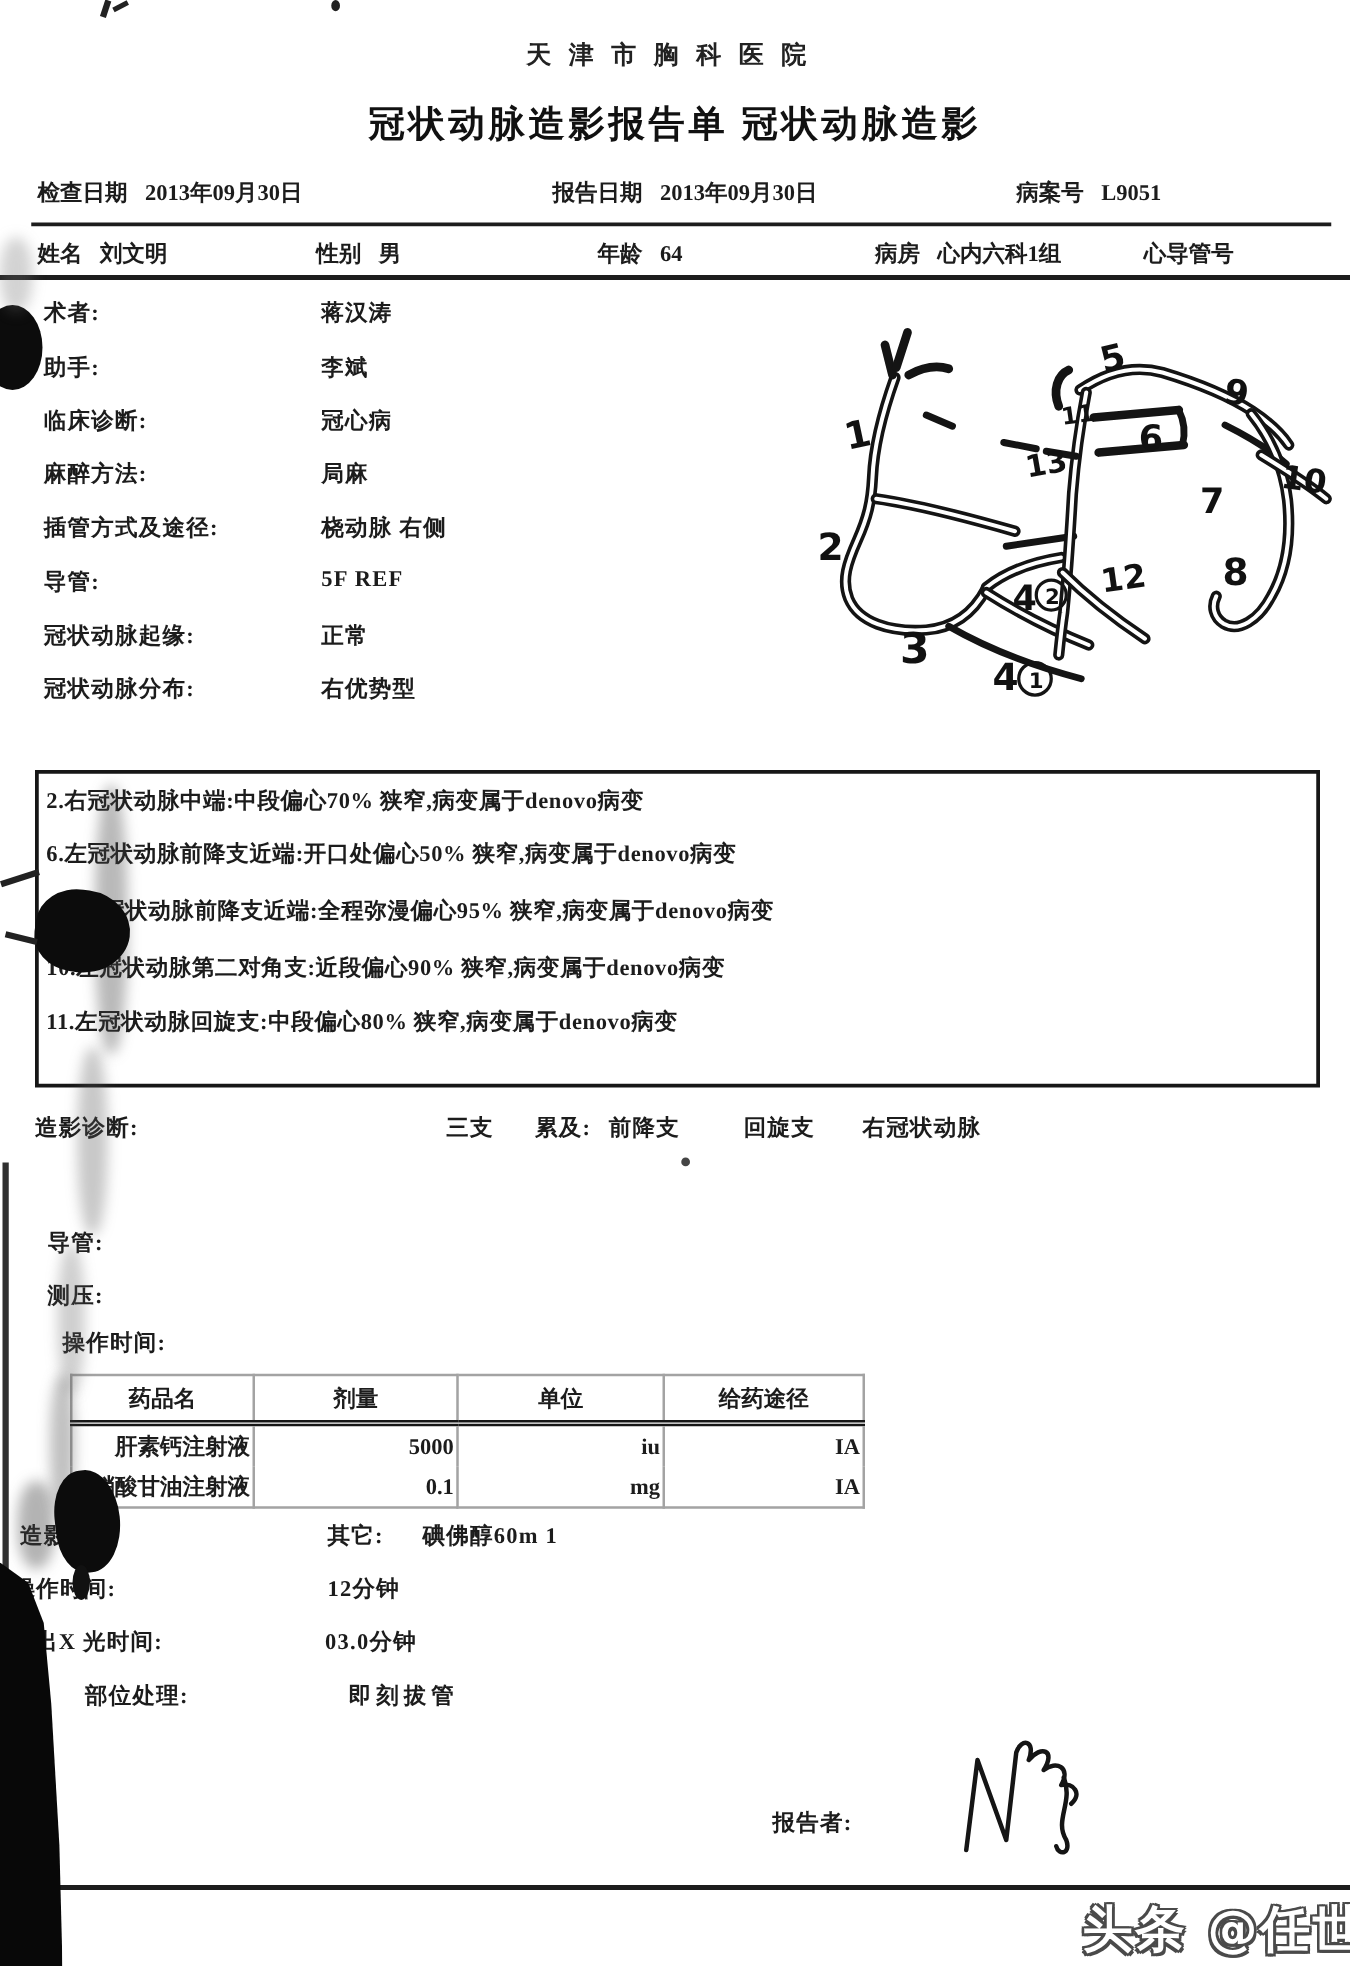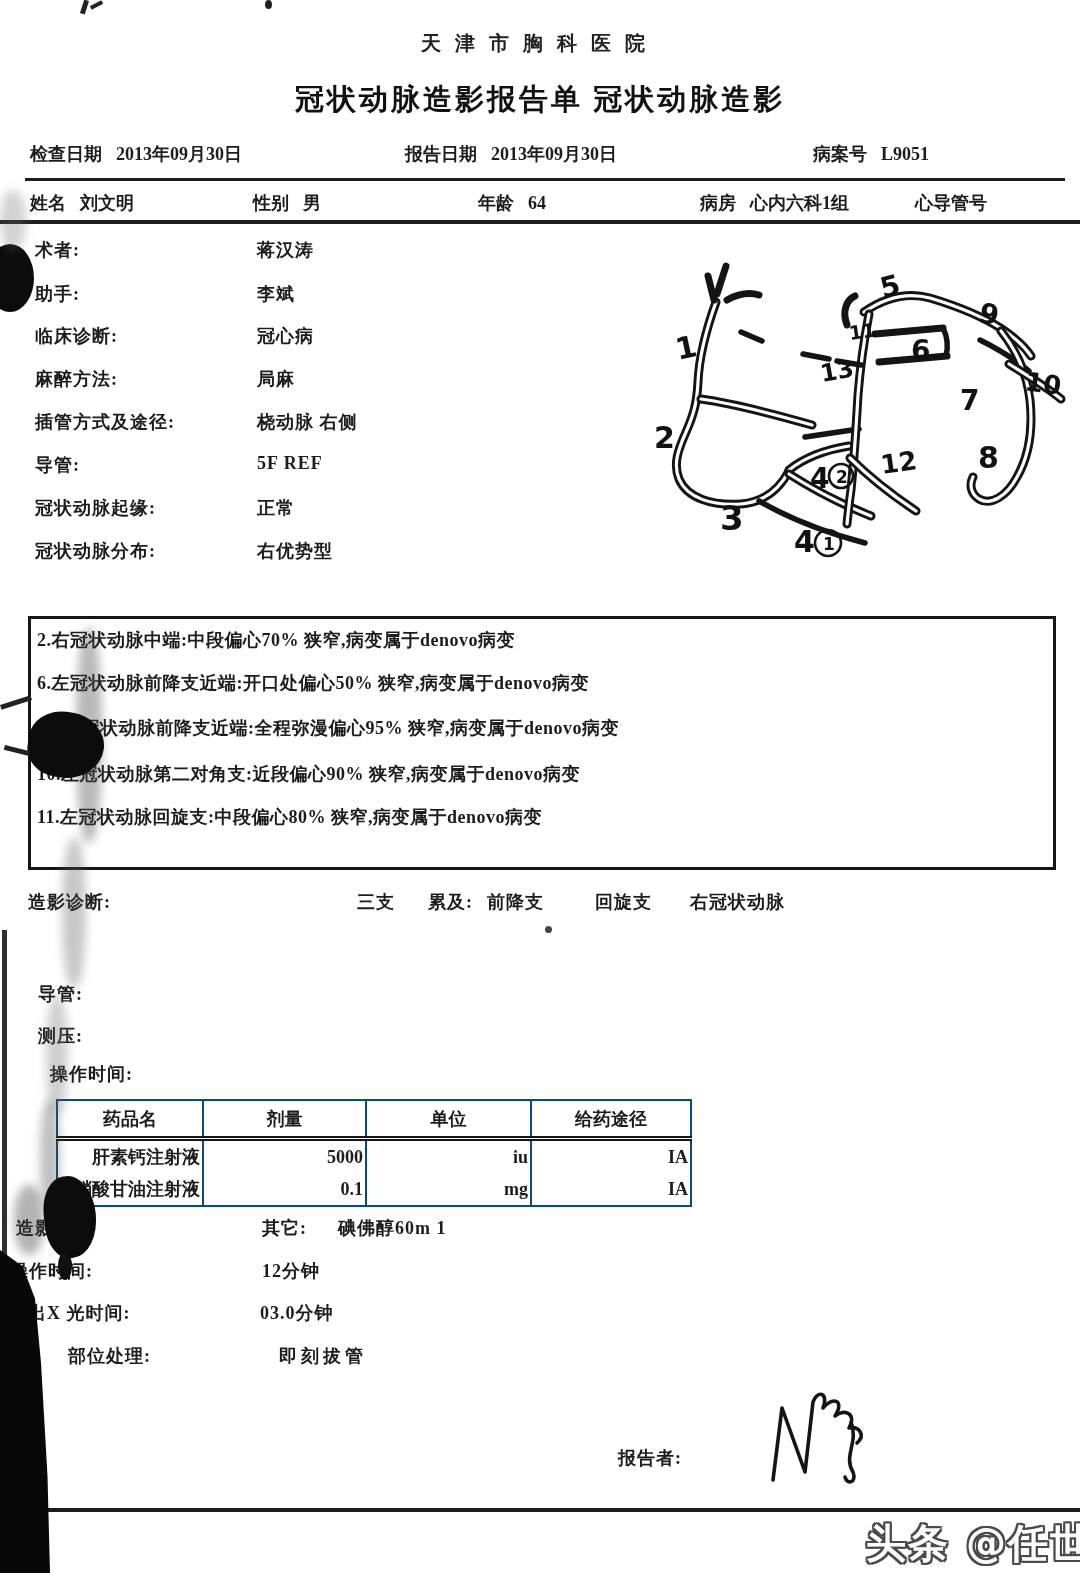--- a/index.html
+++ b/index.html
@@ -22,21 +22,21 @@
   
   .frow-label{font-size:18px; font-weight:700; letter-spacing:1px;}
   .frow-value{font-size:18px; font-weight:700; letter-spacing:1px;}
   
   .findings-box{left:28px; top:616px; width:1028px; height:254px;
     border:3px solid #161616; box-sizing:border-box;}
   .finding-line{position:absolute; left:6px; white-space:nowrap;
     font-size:18px; font-weight:700; letter-spacing:.5px;}
   
   table.med{border-collapse:collapse; table-layout:fixed;}
-  table.med th, table.med td{border:2px solid #0c4a6e; font-size:18px;
+  table.med th, table.med td{border:2px solid #a3a3a3; font-size:18px;
     padding:0 2px; white-space:nowrap; overflow:hidden;}
   table.med th{font-weight:700; height:35px; border-bottom:5px double #161616;}
   table.med td{font-weight:700; height:32px; text-align:right;}
   table.med td.drug{text-align:right; padding-left:5px;font-family:Liberation Serif, serif;}
   table.med tr.r1 td{border-bottom:none;}
   table.med tr.r2 td{border-top:none;}
   
   .watermark{
     font-family:"DejaVu Sans","Liberation Sans",sans-serif;
     font-size:40px; font-weight:900; letter-spacing:2px; color:#ffffff;
@@ -60,21 +60,21 @@
 <body>
 
 <div class="page">
 
   <div class="abs hospital">天津市胸科医院</div>
   <div class="abs doc-title">冠状动脉造影报告单 冠状动脉造影</div>
 
   <div class="abs info-item" style="left:30px; top:142px;">
     <span class="lab">检查日期</span><span>2013年09月30日</span>
   </div>
-  <div class="abs info-item" style="left:405px; top:142px;">
+  <div class="abs info-item" style="left:442px; top:142px;">
     <span class="lab">报告日期</span><span>2013年09月30日</span>
   </div>
   <div class="abs info-item" style="left:813px; top:142px;">
     <span class="lab">病案号</span><span>L9051</span>
   </div>
   <div class="abs hline" style="left:25px; top:178px; width:1040px; height:3px;"></div>
 
   <div class="abs info-item" style="left:30px; top:191px;">
     <span class="lab">姓名</span><span>刘文明</span>
   </div>

